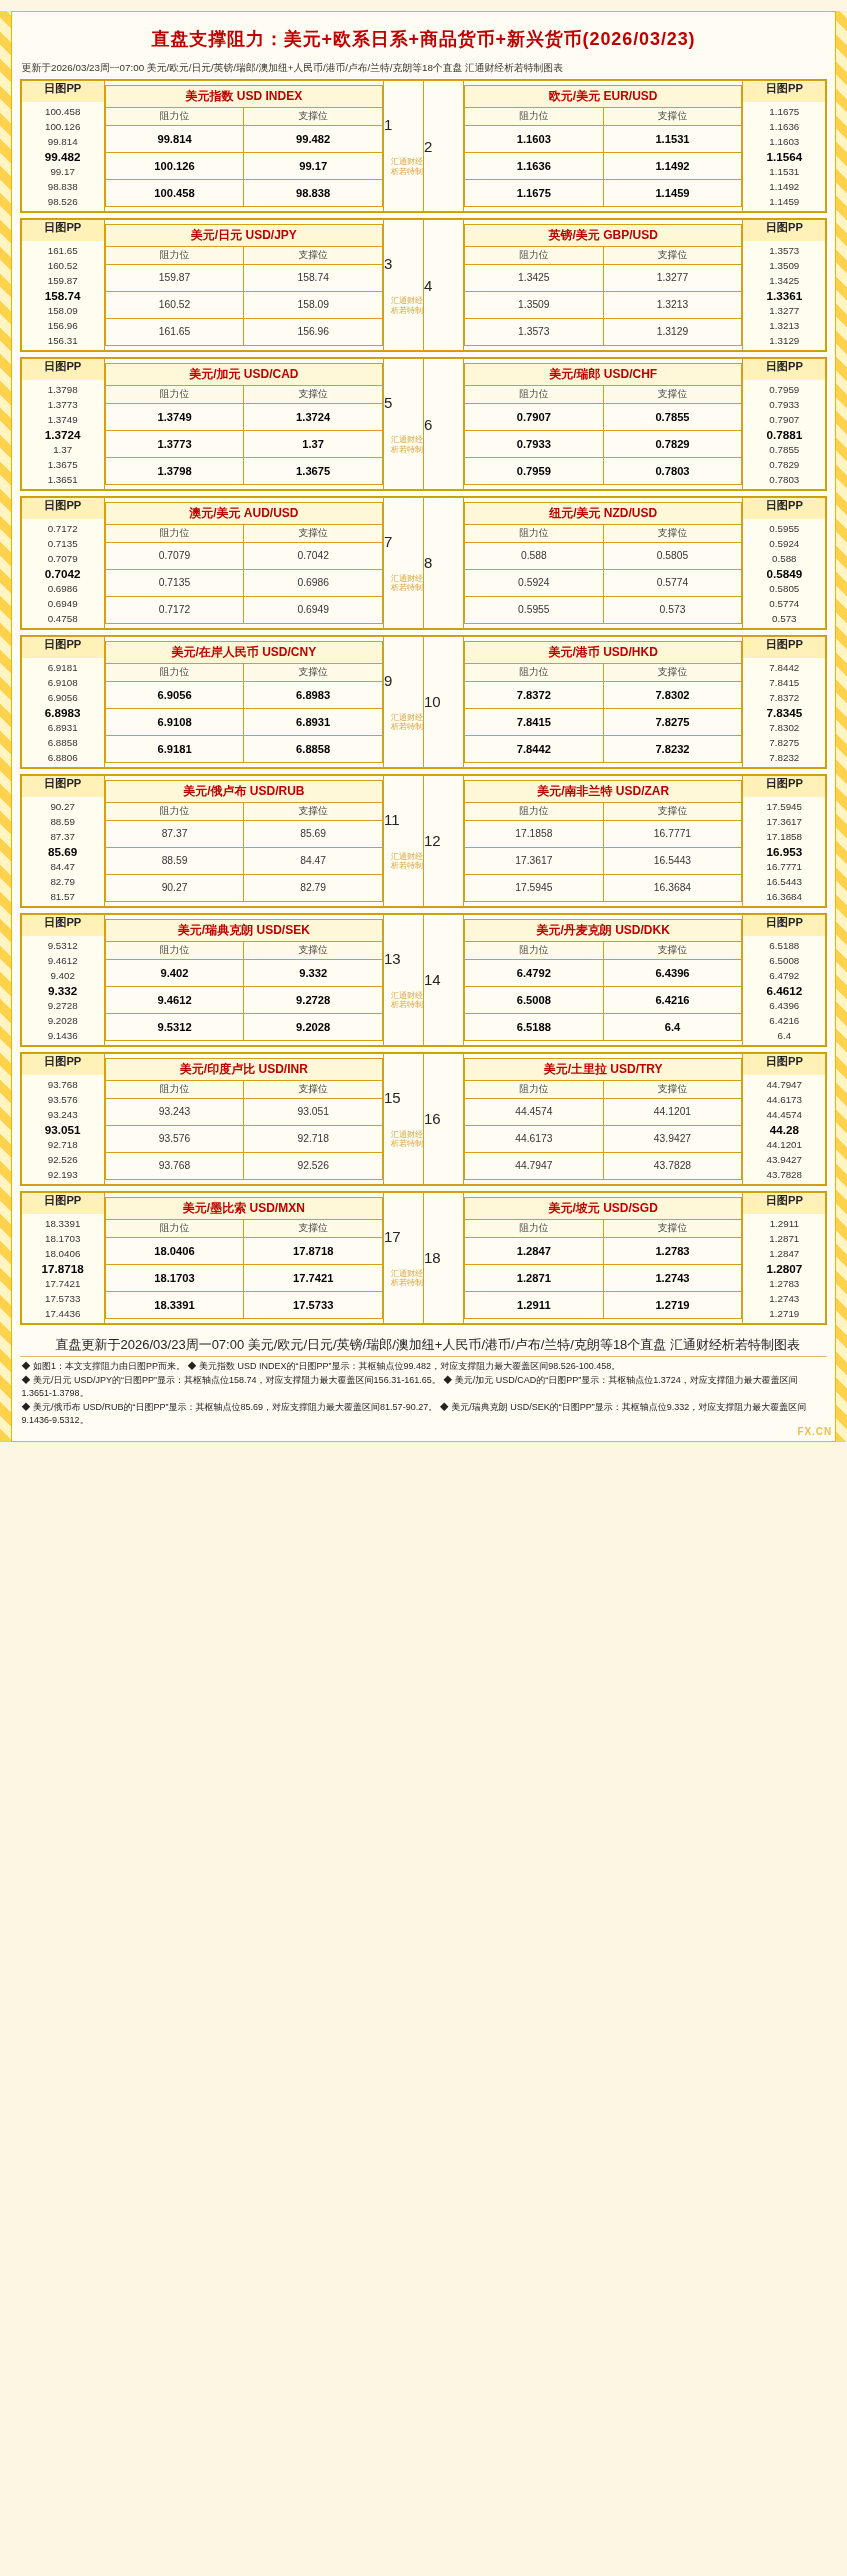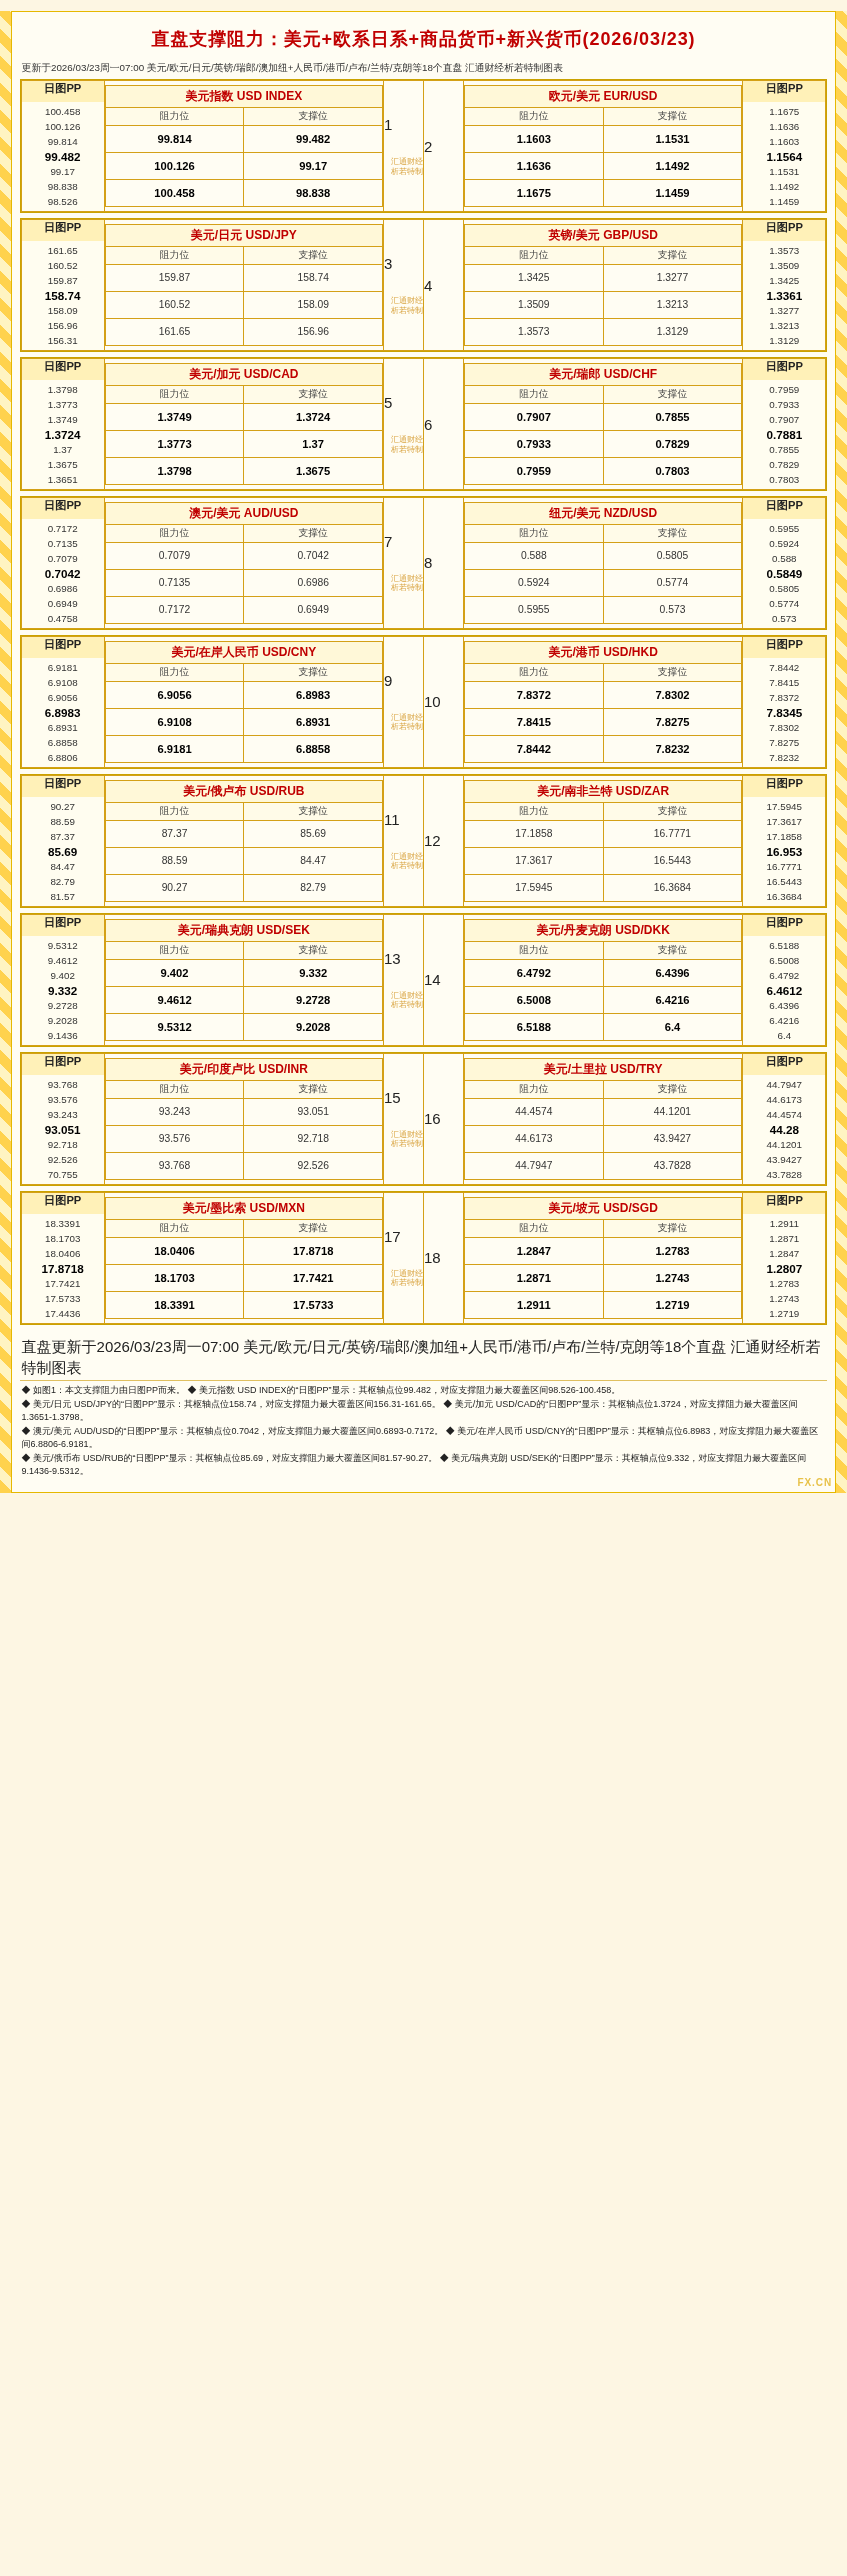--- a/index.html
+++ b/index.html
@@ -115,23 +115,24 @@
     color:#000;
   }
   .watermark{
     font-size:8px;
     color:#d9a441;
     text-align:right;
     line-height:1.2;
     padding-top:24px;
   }
   .footer-note{
-    font-size:15px;
+    font-size:13px;
     padding:5.6px 1.9px 1.9px 1.9px;
     line-height:1.4;
+    margin-left:34px;
   }
   .bullets{
     font-size:9px;
     line-height:1.5;
     padding:3.7px 1.9px;
     color:#222;
     border-top:0.9px solid #e0c060;
   }
   .brand{
     position:absolute;
@@ -771,21 +772,21 @@
               <tr>
                 <td class="colpp lside">
                   <div class="hdr-pp">日图PP</div>
                   <div class="ppwrap">
                     <div class="ppcell">93.768</div>
                     <div class="ppcell">93.576</div>
                     <div class="ppcell">93.243</div>
                     <div class="ppcell big">93.051</div>
                     <div class="ppcell">92.718</div>
                     <div class="ppcell">92.526</div>
-                    <div class="ppcell">70.755</div>
+                    <div class="ppcell">92.193</div>
                   </div>
                 </td>
                 <td>
                   <table class="pair-table">
                     <tbody>
                       <tr>
                         <td colspan="2" class="hdr-name">美元/印度卢比  USD/INR</td>
                       </tr>
                       <tr>
                         <td class="hdr-sub">阻力位</td>
@@ -939,19 +940,18 @@
             </tbody>
           </table>
         </div>
       </div>
 
     <div class="footer-note">直盘更新于2026/03/23周一07:00  美元/欧元/日元/英镑/瑞郎/澳加纽+人民币/港币/卢布/兰特/克朗等18个直盘  汇通财经析若特制图表</div>
 
     <div class="bullets">
       <div>◆ 如图1：本文支撑阻力由日图PP而来。  ◆ 美元指数 USD INDEX的“日图PP”显示：其枢轴点位99.482，对应支撑阻力最大覆盖区间98.526-100.458。</div>
       <div>◆ 美元/日元 USD/JPY的“日图PP”显示：其枢轴点位158.74，对应支撑阻力最大覆盖区间156.31-161.65。  ◆ 美元/加元 USD/CAD的“日图PP”显示：其枢轴点位1.3724，对应支撑阻力最大覆盖区间1.3651-1.3798。</div>
-      <div>◆ 澳元/美元 AUD/USD的“日图PP”显示：其枢轴点位0.7042，对应支撑阻力最大覆盖区间0.6893-0.7172。  ◆ 美元/在岸人民币 USD/CNY的“日图PP”显示：其枢轴点位6.8983，对应支撑阻力最大覆盖区间6.8806-6.9181。</div>
       <div>◆ 美元/俄币布 USD/RUB的“日图PP”显示：其枢轴点位85.69，对应支撑阻力最大覆盖区间81.57-90.27。  ◆ 美元/瑞典克朗 USD/SEK的“日图PP”显示：其枢轴点位9.332，对应支撑阻力最大覆盖区间9.1436-9.5312。</div>
     </div>
   </div>
   <div class="brand">FX.CN</div>
 </div>
 
 
 </body></html>

